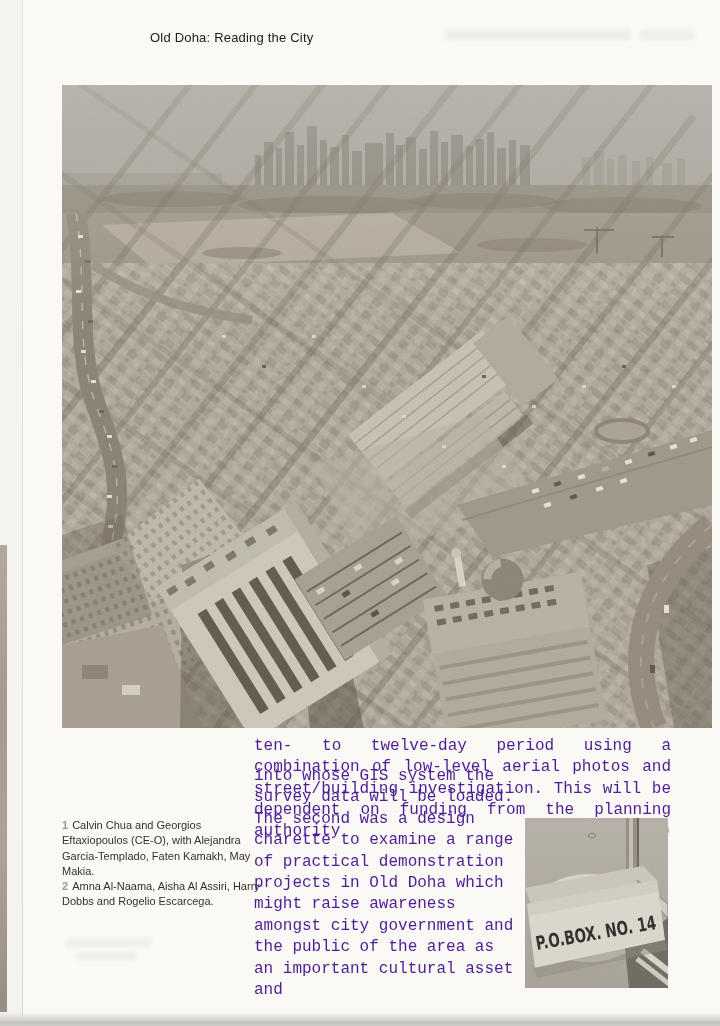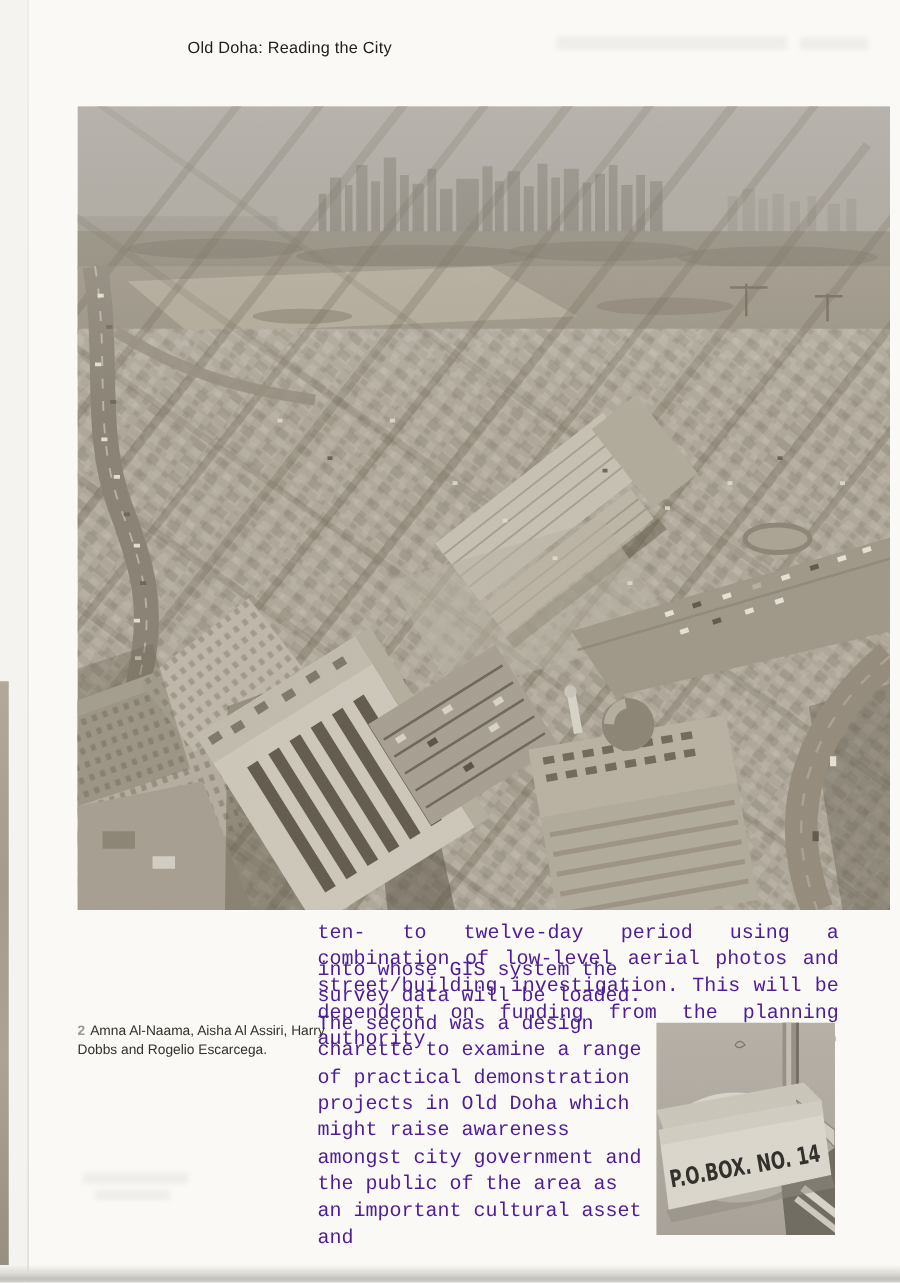--- a/index.html
+++ b/index.html
@@ -302,20 +302,21 @@
         <rect x="160" y="250" width="4" height="3" fill="#e8e4d9"></rect>
     </g>
 
     <rect x="0" y="0" width="650" height="250" fill="url(#haze)"></rect>
     <rect x="0" y="0" width="650" height="643" fill="#8b7f66" opacity=".05"></rect>
     <rect x="0" y="0" width="650" height="643" filter="url(#grain)" opacity=".6"></rect>
   </svg>
 
 
   <div class="footnotes">
+    <p class="fn"><span class="fn-num">1</span><span>Calvin Chua and Georgios Eftaxiopoulos (CE-O), with Alejandra Garcia-Templado, Faten Kamakh, May Makia.</span></p>
     <p class="fn"><span class="fn-num">2</span><span>Amna Al-Naama, Aisha Al Assiri, Harry Dobbs and Rogelio Escarcega.</span></p>
   </div>
 
   <div class="body-text p1">ten- to twelve-day period using a combination of low-level aerial photos and street/building investigation. This will be dependent on funding from the planning authority (MMUP)</div>
   <div class="body-text p2">into whose GIS system the survey data will be loaded. The second was a design charette to examine a range of practical demonstration projects in Old Doha which might raise awareness amongst city gov­ernment and the public of the area as an important cultural asset and</div>
 
   <svg class="pobox" viewBox="0 0 143 170" role="img">
     <defs>
       <linearGradient id="pbg" x1="0" y1="0" x2="0" y2="1">
         <stop offset="0" stop-color="#b7b1a8"></stop>

